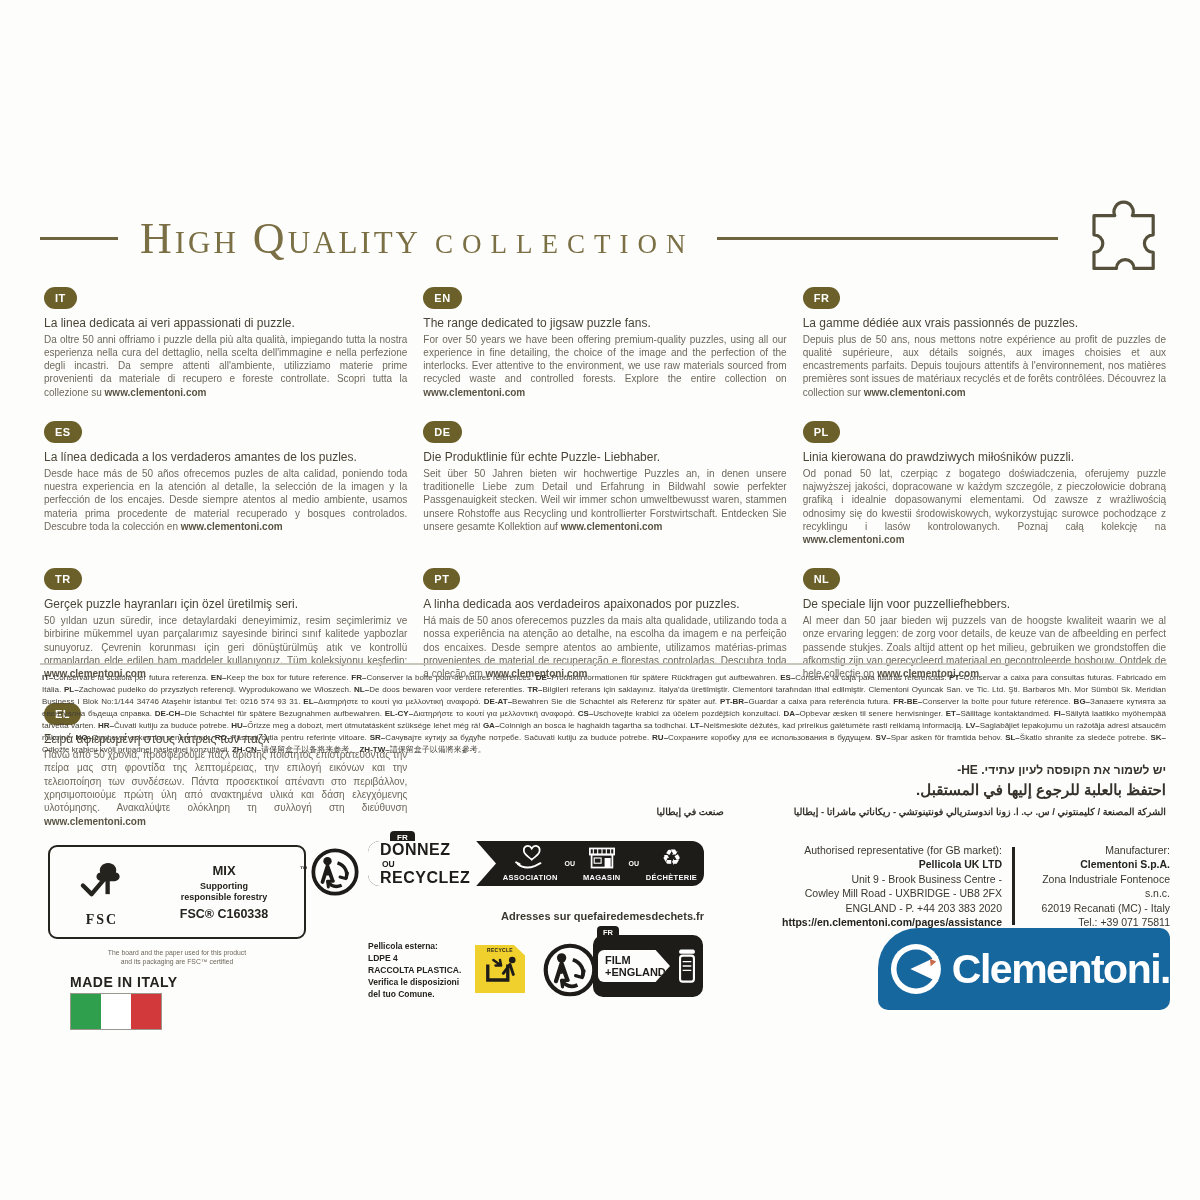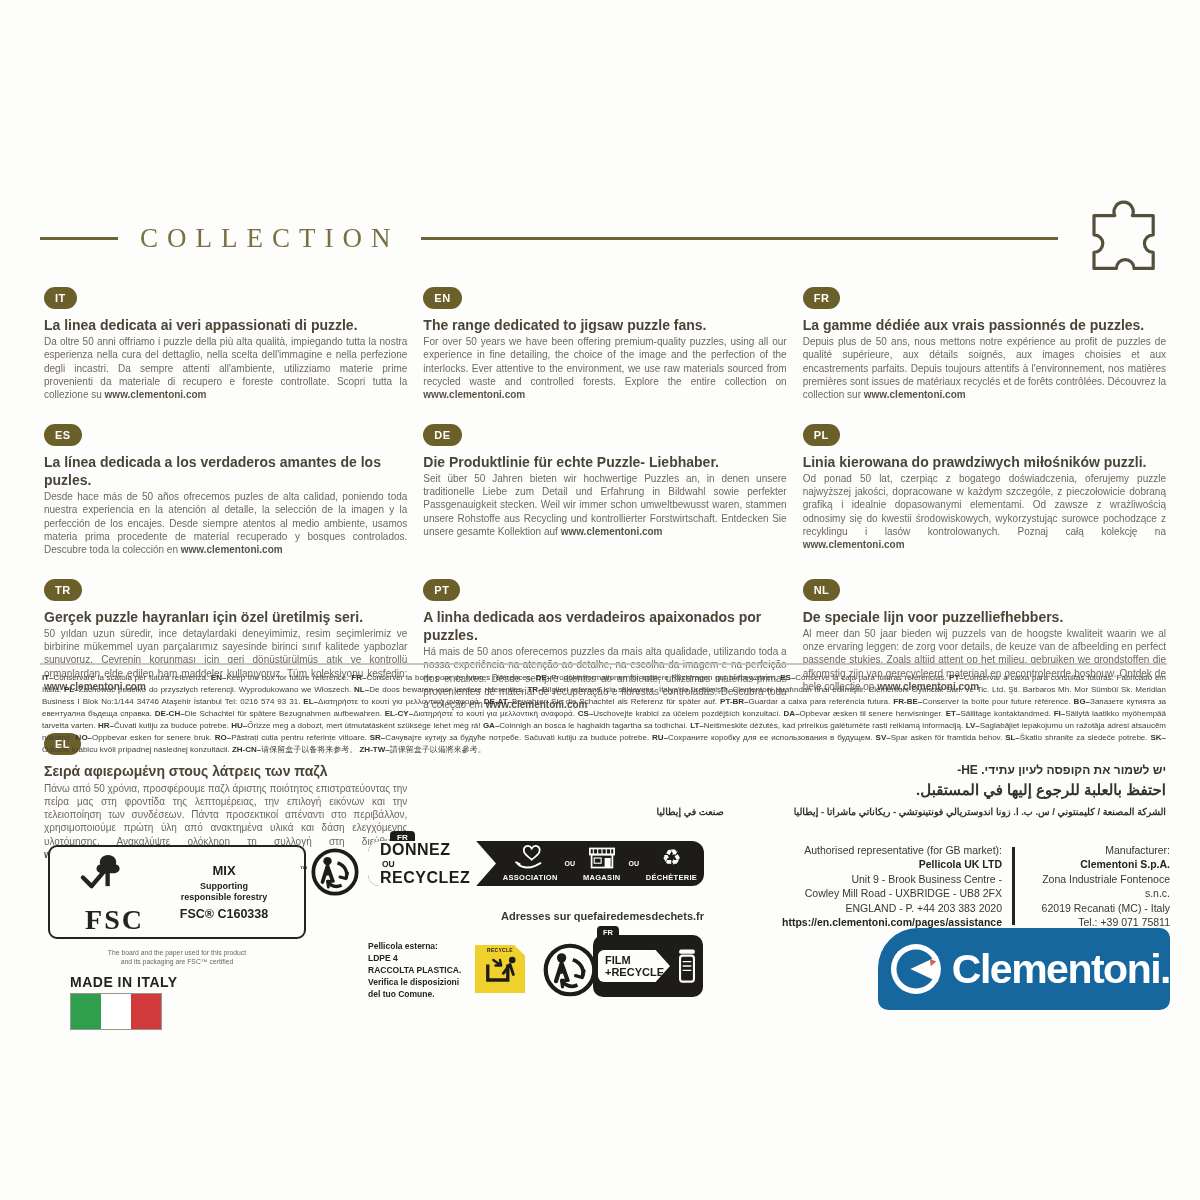--- a/index.html
+++ b/index.html
@@ -12,39 +12,39 @@
   .rule-left { width:78px; }
   .rule-right { flex:1; }
   .title { font-family:"Liberation Serif",serif; color:#7b7045; white-space:nowrap; margin:0 22px; display:flex; align-items:baseline; gap:14px; }
   .title-main { font-variant:small-caps; font-size:44px; letter-spacing:3px; font-weight:normal; }
   .title-sub { font-size:27px; letter-spacing:9px; font-weight:normal; }
   .puzzle-wrap { width:96px; height:96px; margin-left:16px; }
 
   
   .lang-grid { position:absolute; top:287px; left:44px; width:1122px; display:grid; grid-template-columns:repeat(3,1fr); column-gap:16px; row-gap:22px; }
   .lang-badge { display:inline-block; background:#6b6029; color:#fff; font-weight:bold; font-size:11px; padding:5px 11px; border-radius:14px; margin-bottom:7px; letter-spacing:0.5px; }
-  .lang-lead { font-weight:bold; font-size:14px; line-height:1.3; color:#4b4538; margin-bottom:1px; }
+  .lang-lead { font-weight:normal; font-size:12px; line-height:1.3; color:#4b4538; margin-bottom:1px; }
   .lang-body { font-size:10px; line-height:1.33; color:#6e685c; text-align:justify; }
   .lang-url { font-weight:bold; color:#5a5445; }
 
   
   .divider { position:absolute; top:663px; left:40px; right:33px; height:2px; background:#c9c6bd; }
 
   
   .fineprint { position:absolute; top:672px; left:42px; width:1124px; font-size:8px; line-height:1.5; color:#46423a; text-align:justify; }
   .fineprint b { color:#35322b; }
   .rtl-line { position:absolute; right:34px; text-align:right; direction:rtl; color:#35322b; }
   .he-line { top:763px; font-size:12px; font-weight:bold; }
   .ar-line { top:781px; font-size:15px; font-weight:bold; }
   .ar-small { top:806px; font-size:9.5px; font-weight:bold; display:flex; gap:70px; }
 
   
   .fsc-box { position:absolute; left:48px; top:845px; width:258px; height:94px; border:2.5px solid #25231e; border-radius:9px; padding:8px 10px; display:flex; align-items:center; gap:10px; background:#fdfdfb; }
   .fsc-left { width:84px; text-align:center; }
-  .fsc-acronym { font-family:"Liberation Serif",serif; font-weight:bold; font-size:28px; letter-spacing:2px; color:#25231e;text-align:right; }
+  .fsc-acronym { font-family:"Liberation Serif",serif; font-weight:bold; font-size:14px; letter-spacing:2px; color:#25231e; }
   .fsc-right { flex:1; text-align:center; color:#25231e; }
   .fsc-mix { font-weight:bold; font-size:13px; margin-bottom:3px; }
   .fsc-sup { font-weight:bold; font-size:9px; line-height:1.25; margin-bottom:4px; }
   .fsc-code { font-weight:bold; font-size:12.5px; }
   .fsc-tm { position:absolute; top:2px; right:-14px; font-size:8px; }
   .fsc-caption { position:absolute; left:48px; top:948px; width:258px; font-size:6.8px; line-height:1.35; text-align:center; color:#6e685c; white-space:pre-line; }
   .made-in { position:absolute; left:70px; top:974px; font-weight:bold; font-size:14px; letter-spacing:0.5px; color:#25231e; }
   .italy-flag { position:absolute; left:70px; top:993px; width:92px; height:37px; display:flex; border:1px solid #9a978f; }
   .italy-flag div { flex:1; }
 
@@ -86,20 +86,21 @@
   .clem-text { color:#fff; font-weight:bold; font-size:41px; letter-spacing:-1.5px; }
 </style>
 </head>
 <body>
 
 <div class="sheet">
 
   <div class="header">
     <div class="rule rule-left"></div>
     <div class="title">
+      <span class="title-main">High Quality</span>
       <span class="title-sub">COLLECTION</span>
     </div>
     <div class="rule rule-right"></div>
     <div class="puzzle-wrap">
       <svg viewBox="0 0 110 120" width="96" height="96">
         <path d="M20 32 H46 a12 12 0 1 1 22 0 H94 V56 a11 11 0 1 0 0 22 V98 H70 a11 11 0 1 0 -22 0 H20 V78 a11 11 0 1 0 0 -22 V32 Z" fill="none" stroke="#55503b" stroke-width="4" stroke-linejoin="round"></path>
       </svg>
     </div>
   </div>
 
@@ -282,21 +283,21 @@
       <path d="M33 19 c9 3 13 11 10 19" fill="none" stroke="#1d1c19" stroke-width="4"></path>
       <path d="M43 38 l-7 -2 M43 38 l2 -7" stroke="#1d1c19" stroke-width="3.5" fill="none" stroke-linecap="round"></path>
       <path d="M38 46 c-7 3 -13 1 -17 -5" fill="none" stroke="#1d1c19" stroke-width="4"></path>
       <path d="M21 41 l7 0 M21 41 l1 7" stroke="#1d1c19" stroke-width="3.5" fill="none" stroke-linecap="round"></path>
     </svg>
   </div>
   <div class="film-tab">FR</div>
   <div class="film-badge">
     <div class="film-white">
       <span class="film-word">FILM</span>
-      <span class="film-word">+RECYCLE</span>
+      <span class="film-word">+ENGLAND</span>
     </div>
     <div class="film-bin">
       <svg viewBox="0 0 30 44" width="26" height="40">
         <rect x="6" y="3" width="18" height="5" rx="2" fill="#fff"></rect>
         <rect x="7" y="10" width="16" height="30" rx="3" fill="none" stroke="#fff" stroke-width="2.4"></rect>
         <path d="M10 17 h10 M10 22 h10 M10 27 h10" stroke="#fff" stroke-width="1.6"></path>
       </svg>
     </div>
   </div>
 

